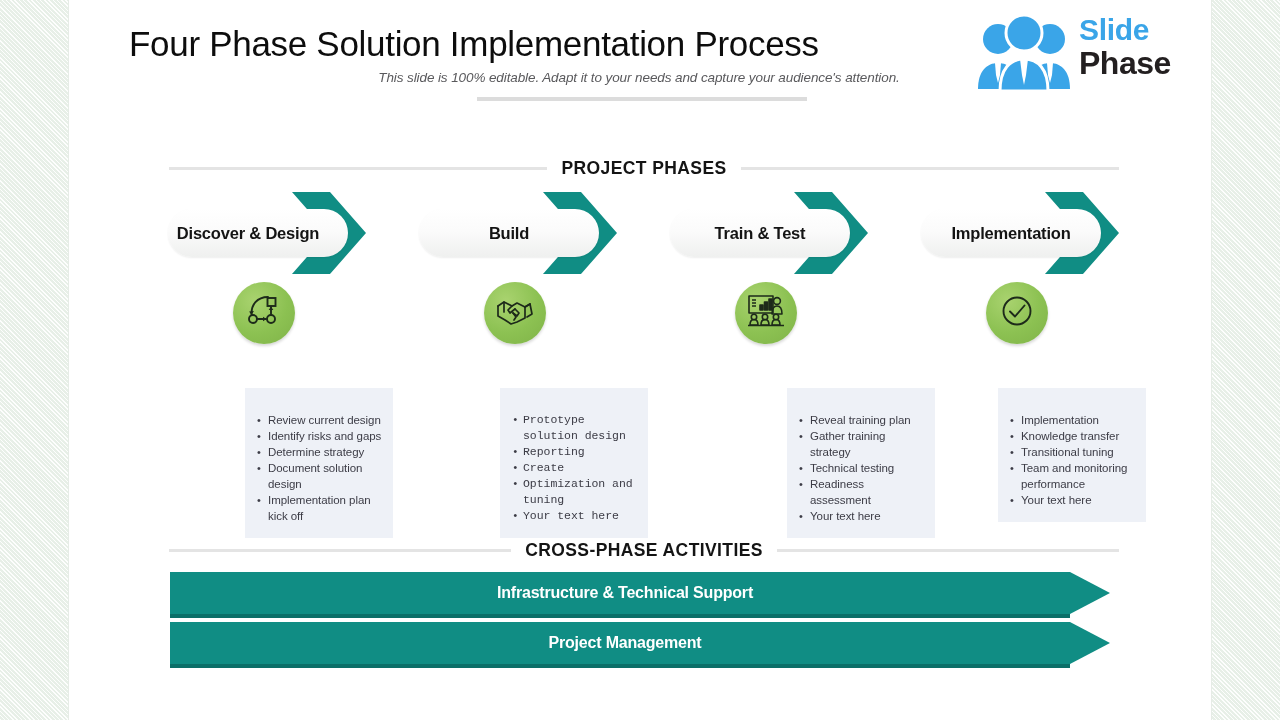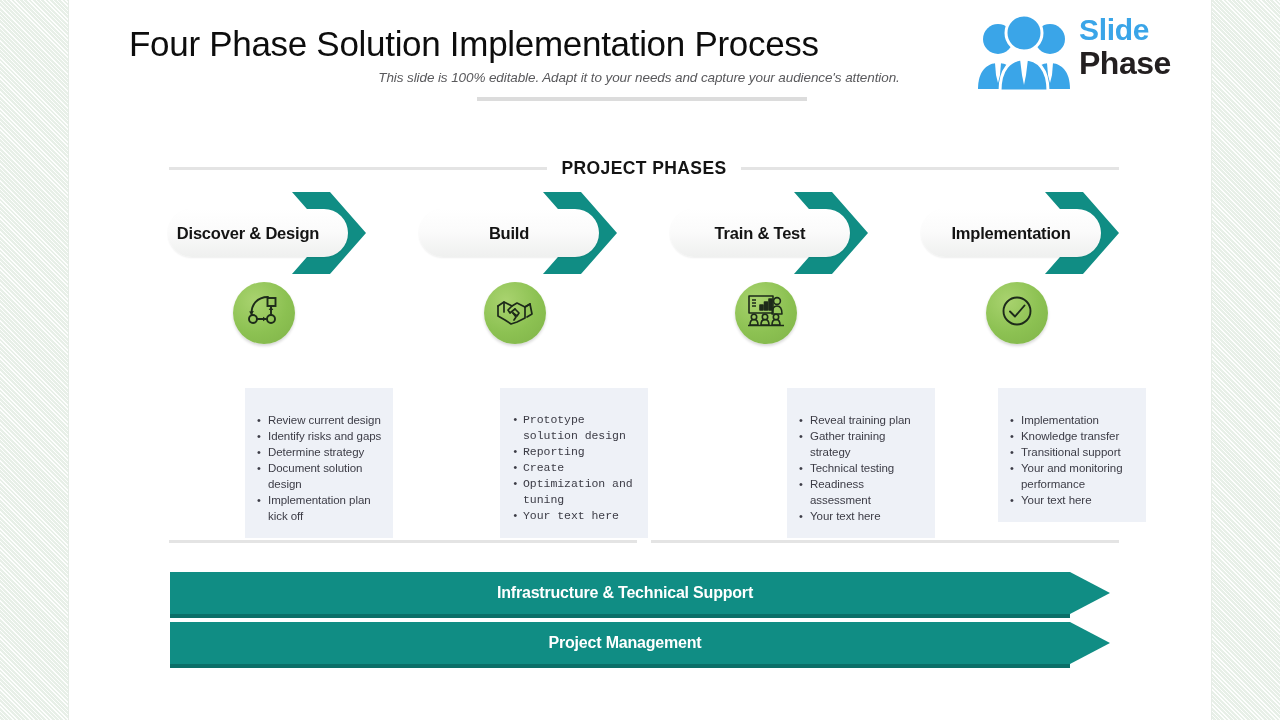--- a/index.html
+++ b/index.html
@@ -487,29 +487,30 @@
           <li>Technical  testing</li>
           <li>Readiness  assessment</li>
           <li>Your text here</li>
         </ul>
       </div>
 
       <div class="act-box b4">
         <ul class="act-list">
           <li>Implementation</li>
           <li>Knowledge  transfer</li>
-          <li>Transitional  support</li>
-          <li>Your  and  monitoring  performance</li>
+          <li>Transitional  tuning</li>
+          <li>Team  and  monitoring  performance</li>
           <li>Your text here</li>
         </ul>
       </div>
     </div>
 
     <div class="section-head" id="head-cross">
       <div class="rule"></div>
+      <div class="label">CROSS-PHASE  ACTIVITIES</div>
       <div class="rule"></div>
     </div>
 
     <div class="cross-bars">
 
       <div class="cross-bar r1">
         <div class="arrow-body"></div>
         <div class="arrow-shadow"></div>
         <div class="cross-label">Infrastructure &amp; Technical Support</div>
       </div>

